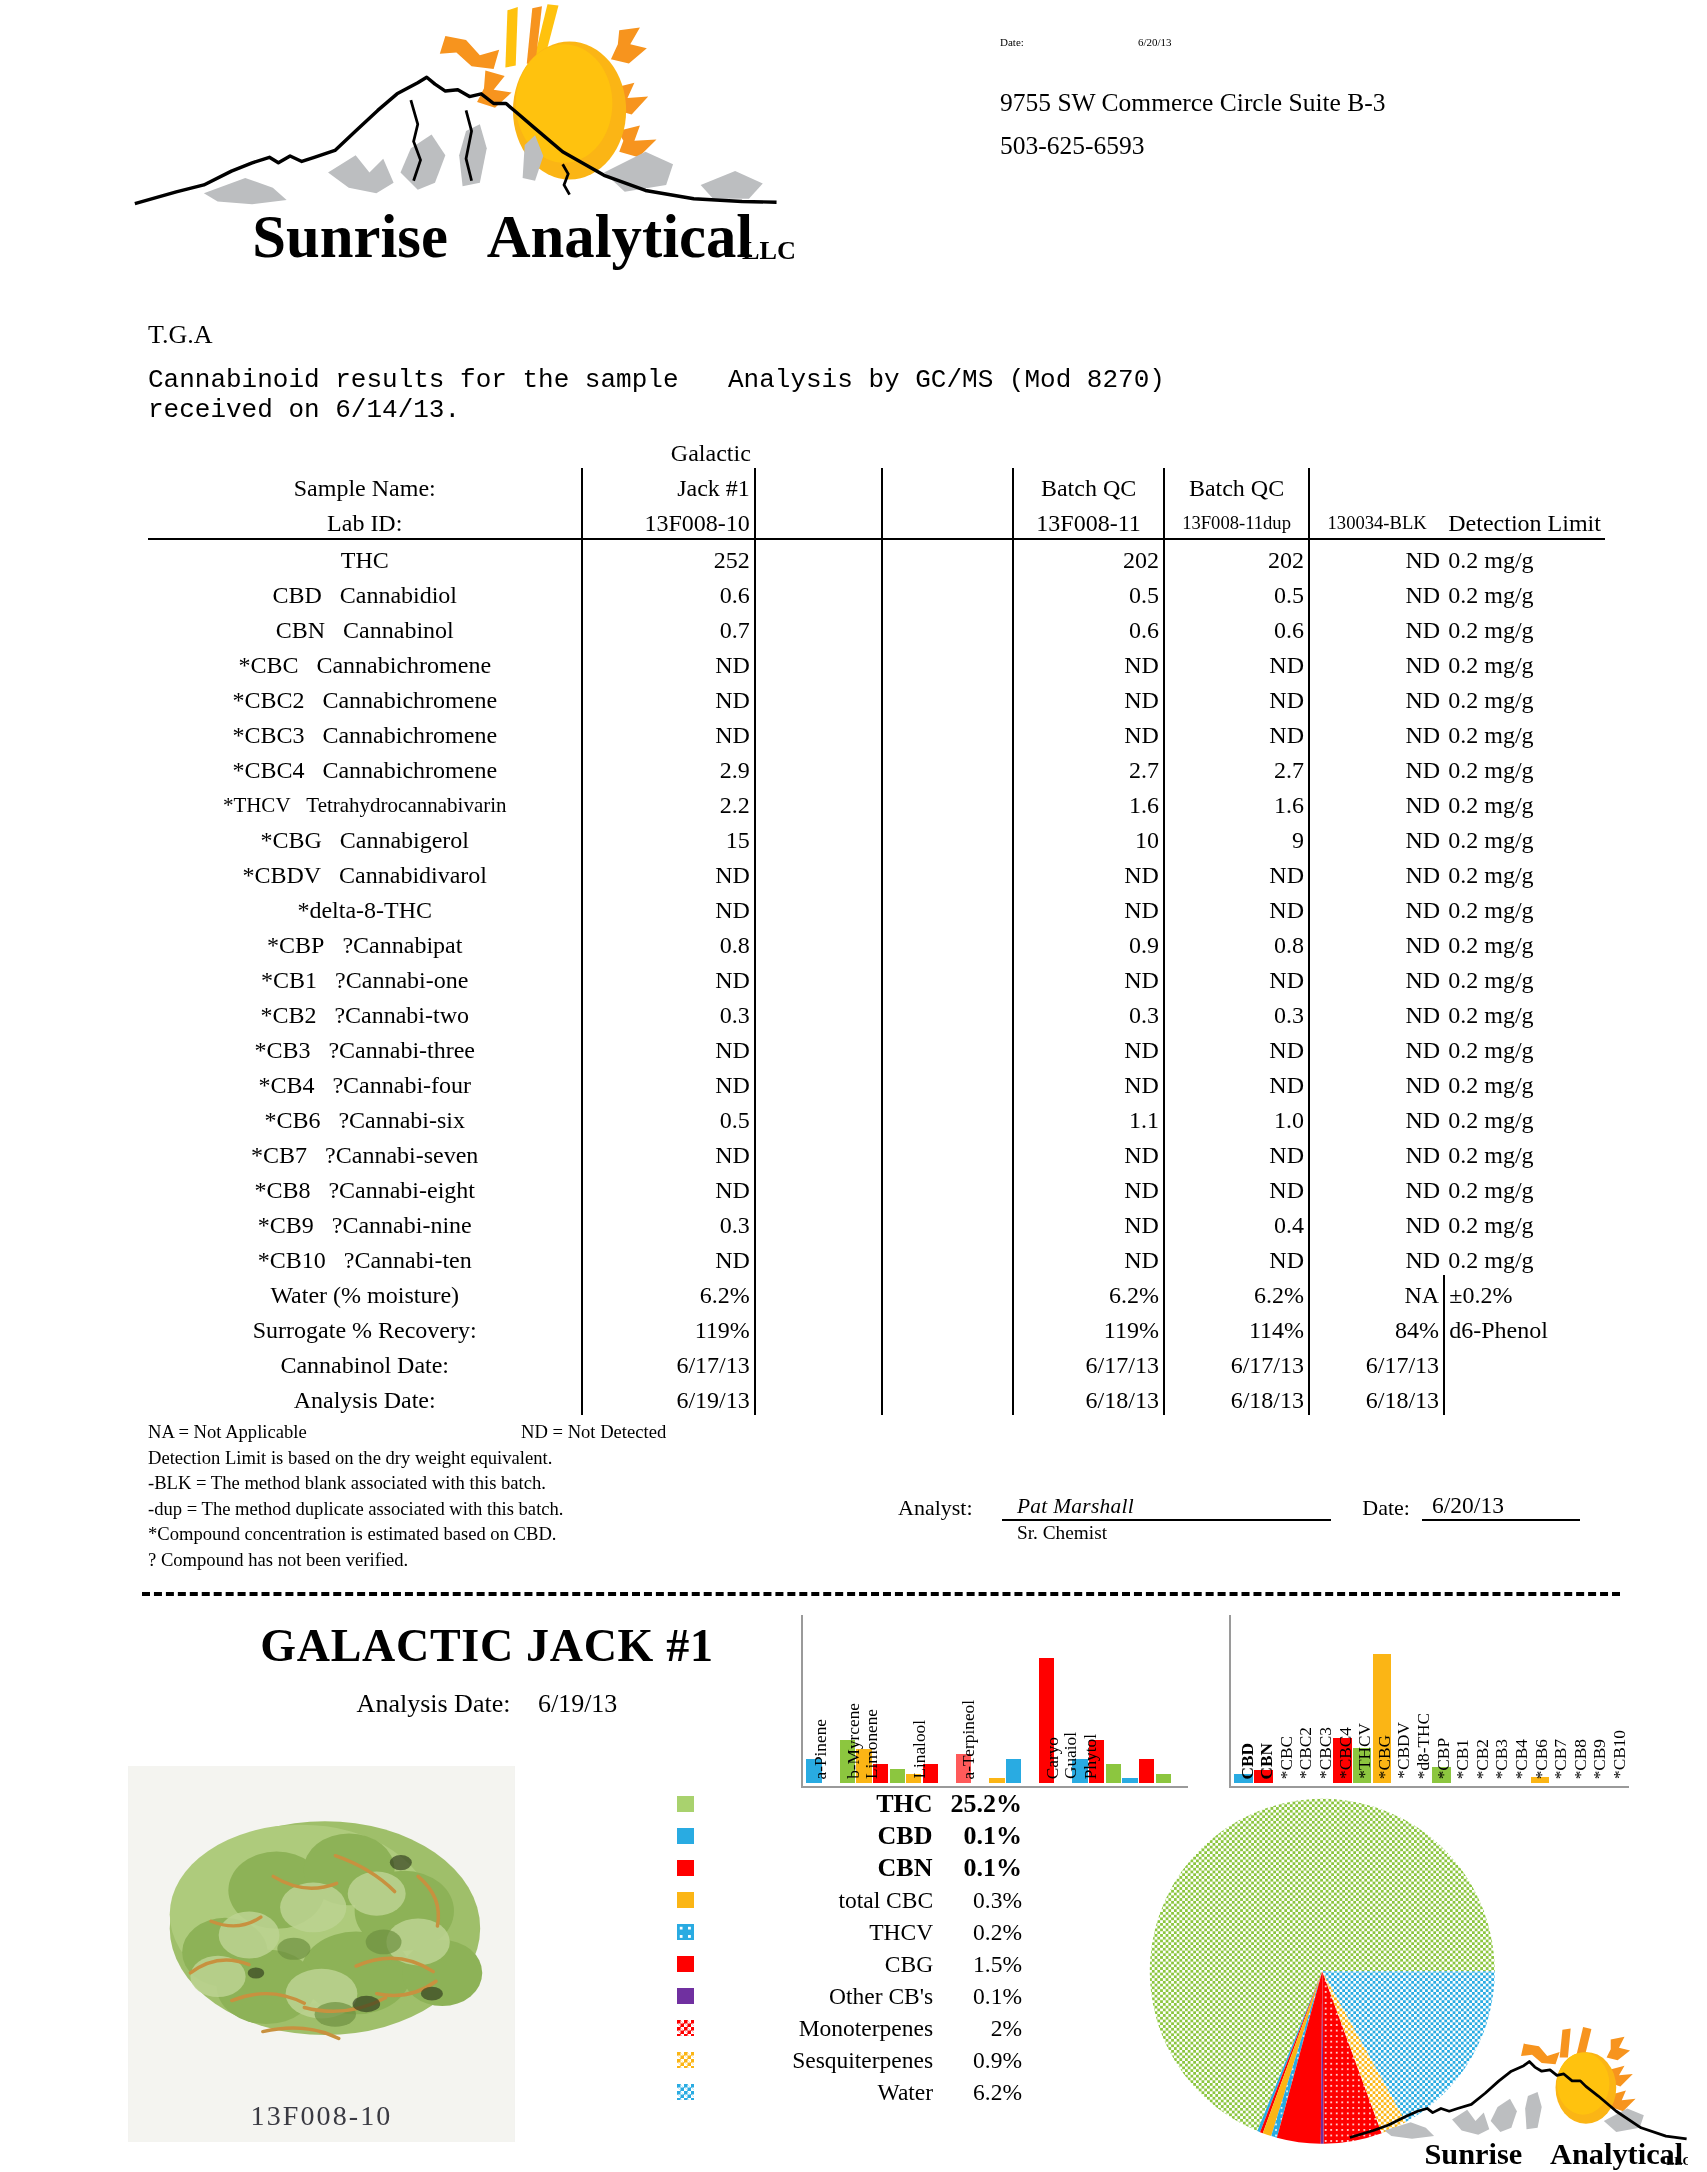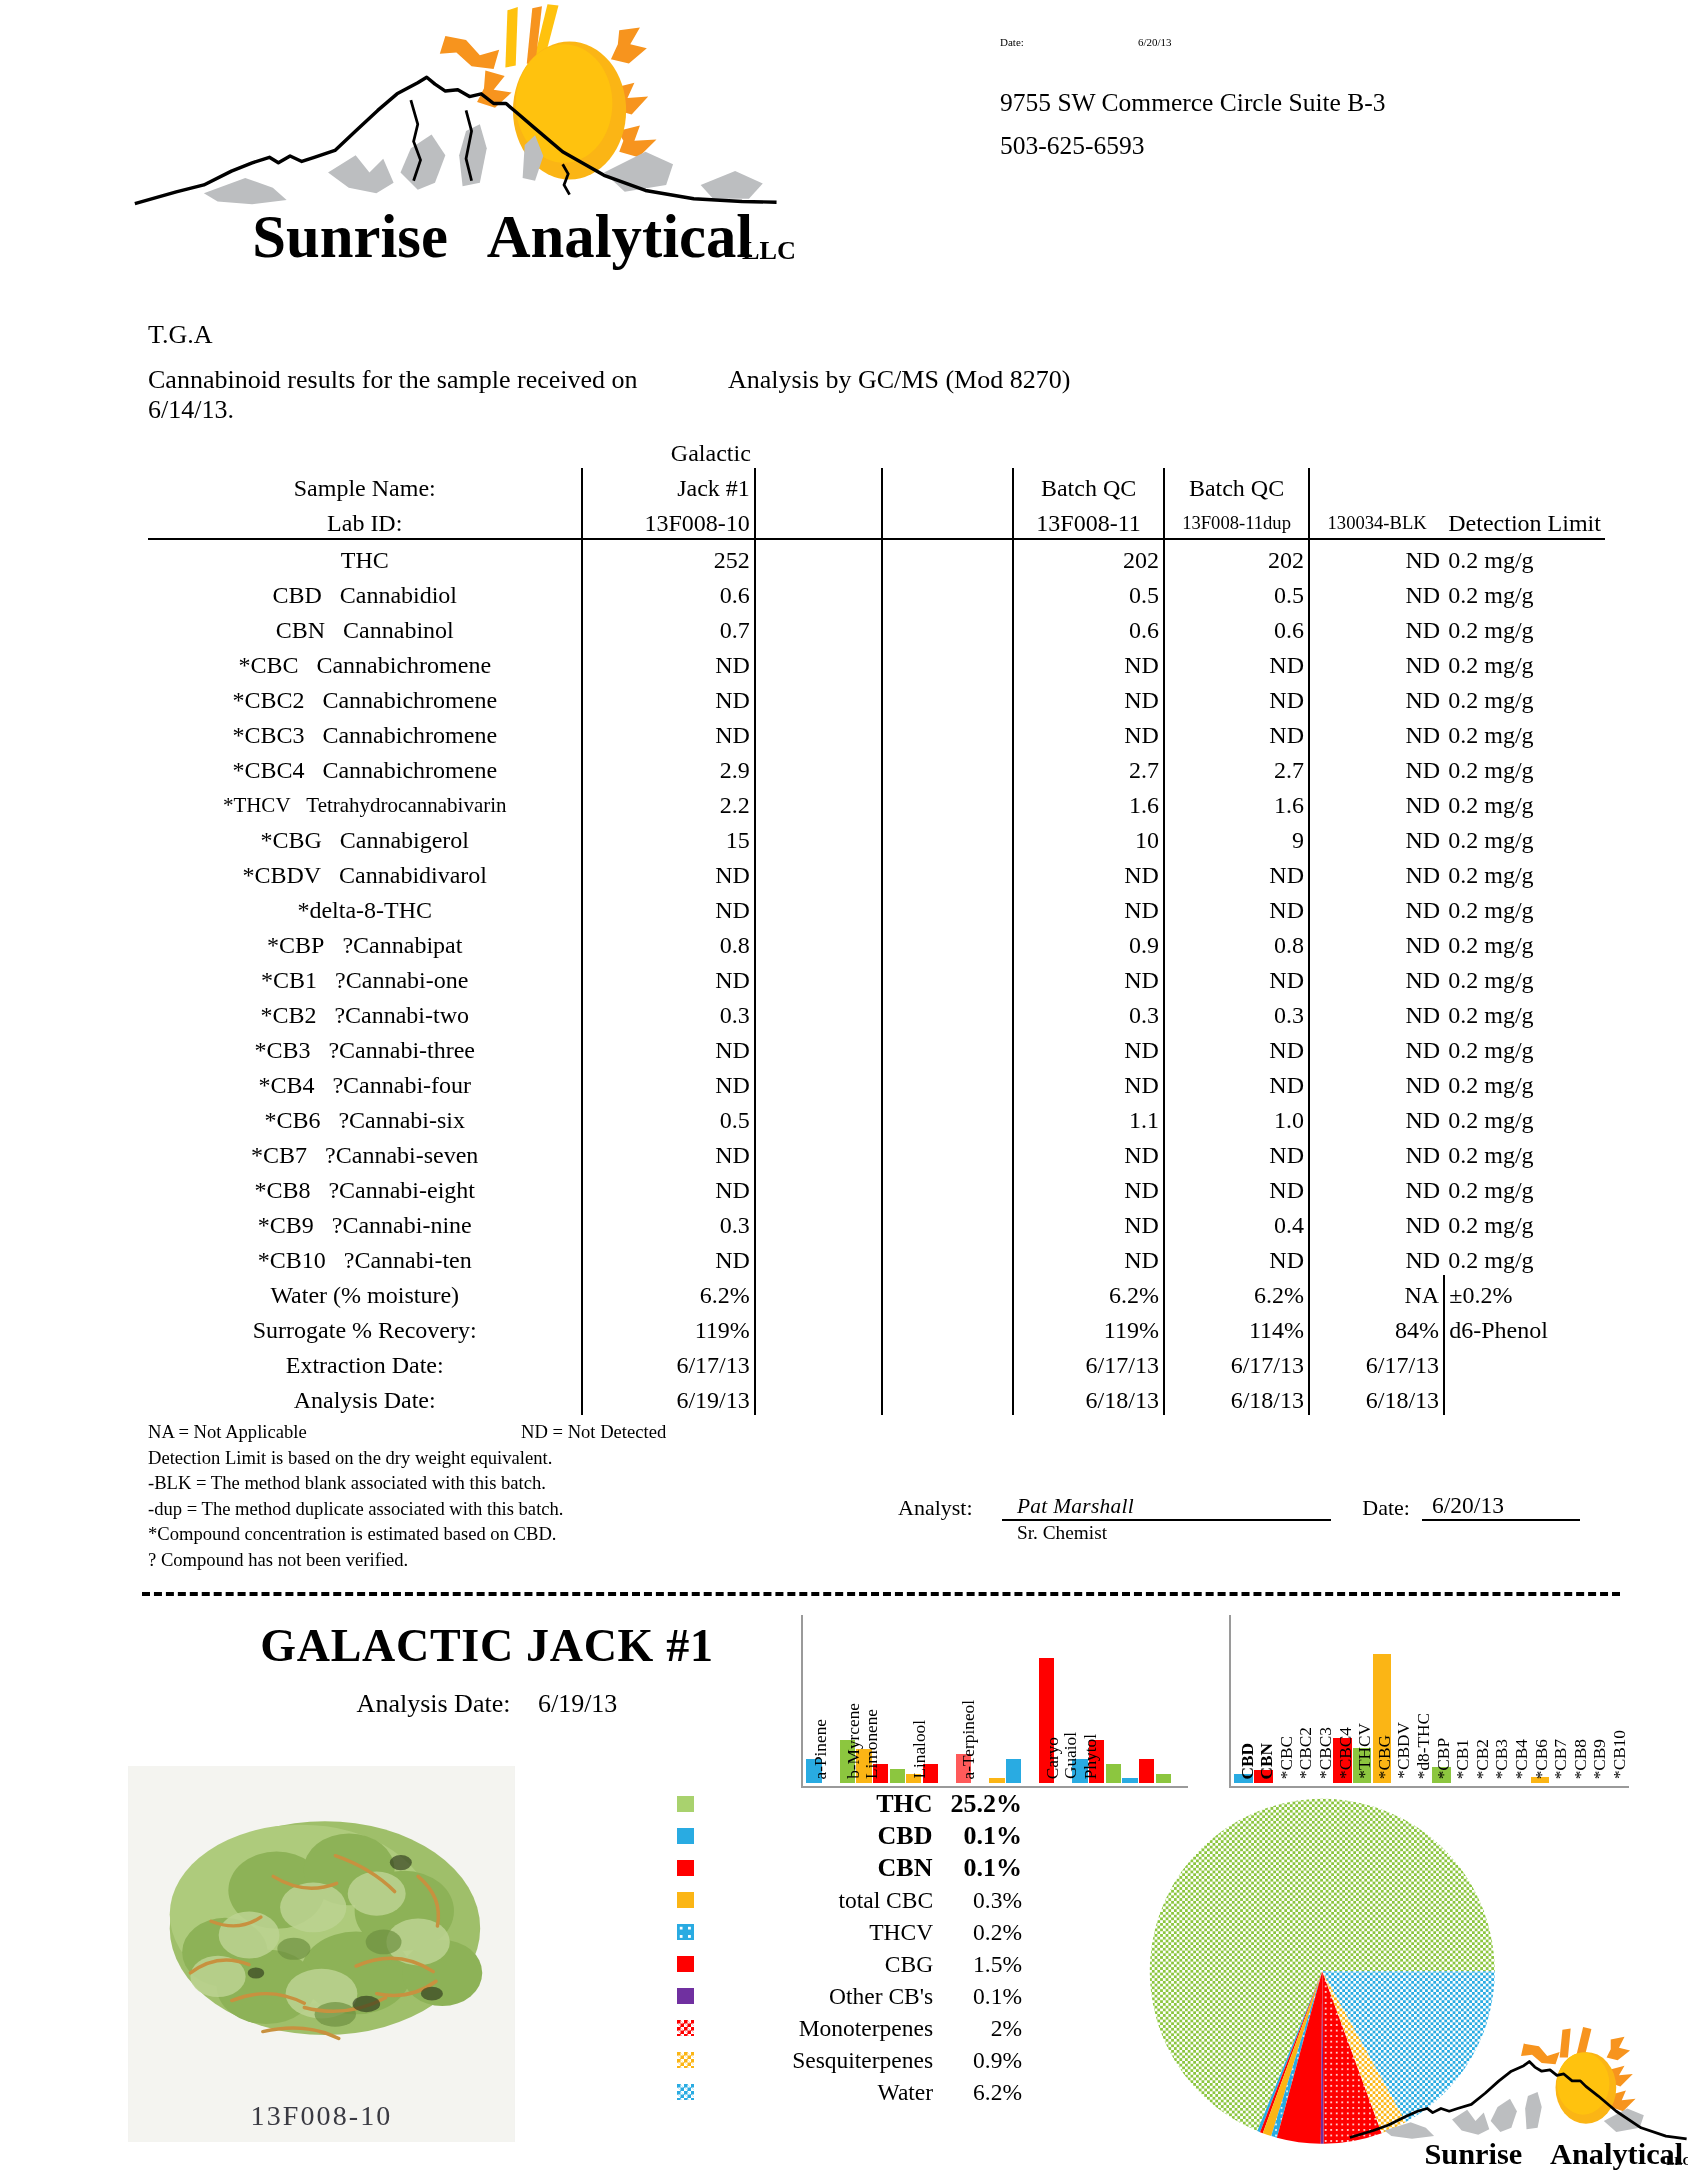--- a/index.html
+++ b/index.html
@@ -11,21 +11,21 @@
   
   #logo-top{left:121px;top:0;width:697px;height:276px;}
   #hdr-right{left:1000px;top:36px;width:621px;}
   #hdr-right .line{font-size:25.5px;line-height:43px;white-space:pre;}
   #hdr-date{display:flex;gap:0;margin-bottom:33px;}
   #hdr-date .lbl{width:138px;}
 
   
   #tga{left:148px;top:320px;font-size:26px;}
   #tga .l1{margin-bottom:15px;}
-  #tga-row{display:flex;}
+  #tga-row{display:flex;font-family:Liberation Mono, monospace;}
   #tga-row .a{width:580px;}
 
   
   #maintable{left:148px;top:435px;width:1457px;font-size:24px;}
   table.rt{border-collapse:collapse;width:100%;}
   table.rt td{padding:0 4.1px;height:35px;vertical-align:bottom;line-height:30px;
               white-space:nowrap;}
   td.lbl{text-align:center;width:442px;}
   td.num{text-align:right;}
   .c1{width:169px;}  
@@ -434,21 +434,21 @@
           <td class="lbl">Surrogate % Recovery:</td>
           <td class="num c1 vl">119%</td>
           <td class="c2 vl"></td>
           <td class="c3 vl"></td>
           <td class="num c4 vl">119%</td>
           <td class="num c5 vl">114%</td>
           <td class="num c6 vl">84%</td>
           <td class="c7 vl">d6-Phenol</td>
         </tr>
         <tr>
-          <td class="lbl">Extraction Date:</td>
+          <td class="lbl">Cannabinol Date:</td>
           <td class="num c1 vl">6/17/13</td>
           <td class="c2 vl"></td>
           <td class="c3 vl"></td>
           <td class="num c4 vl">6/17/13</td>
           <td class="num c5 vl">6/17/13</td>
           <td class="num c6 vl">6/17/13</td>
           <td class="c7 vl"></td>
         </tr>
         <tr>
           <td class="lbl">Analysis Date:</td>

